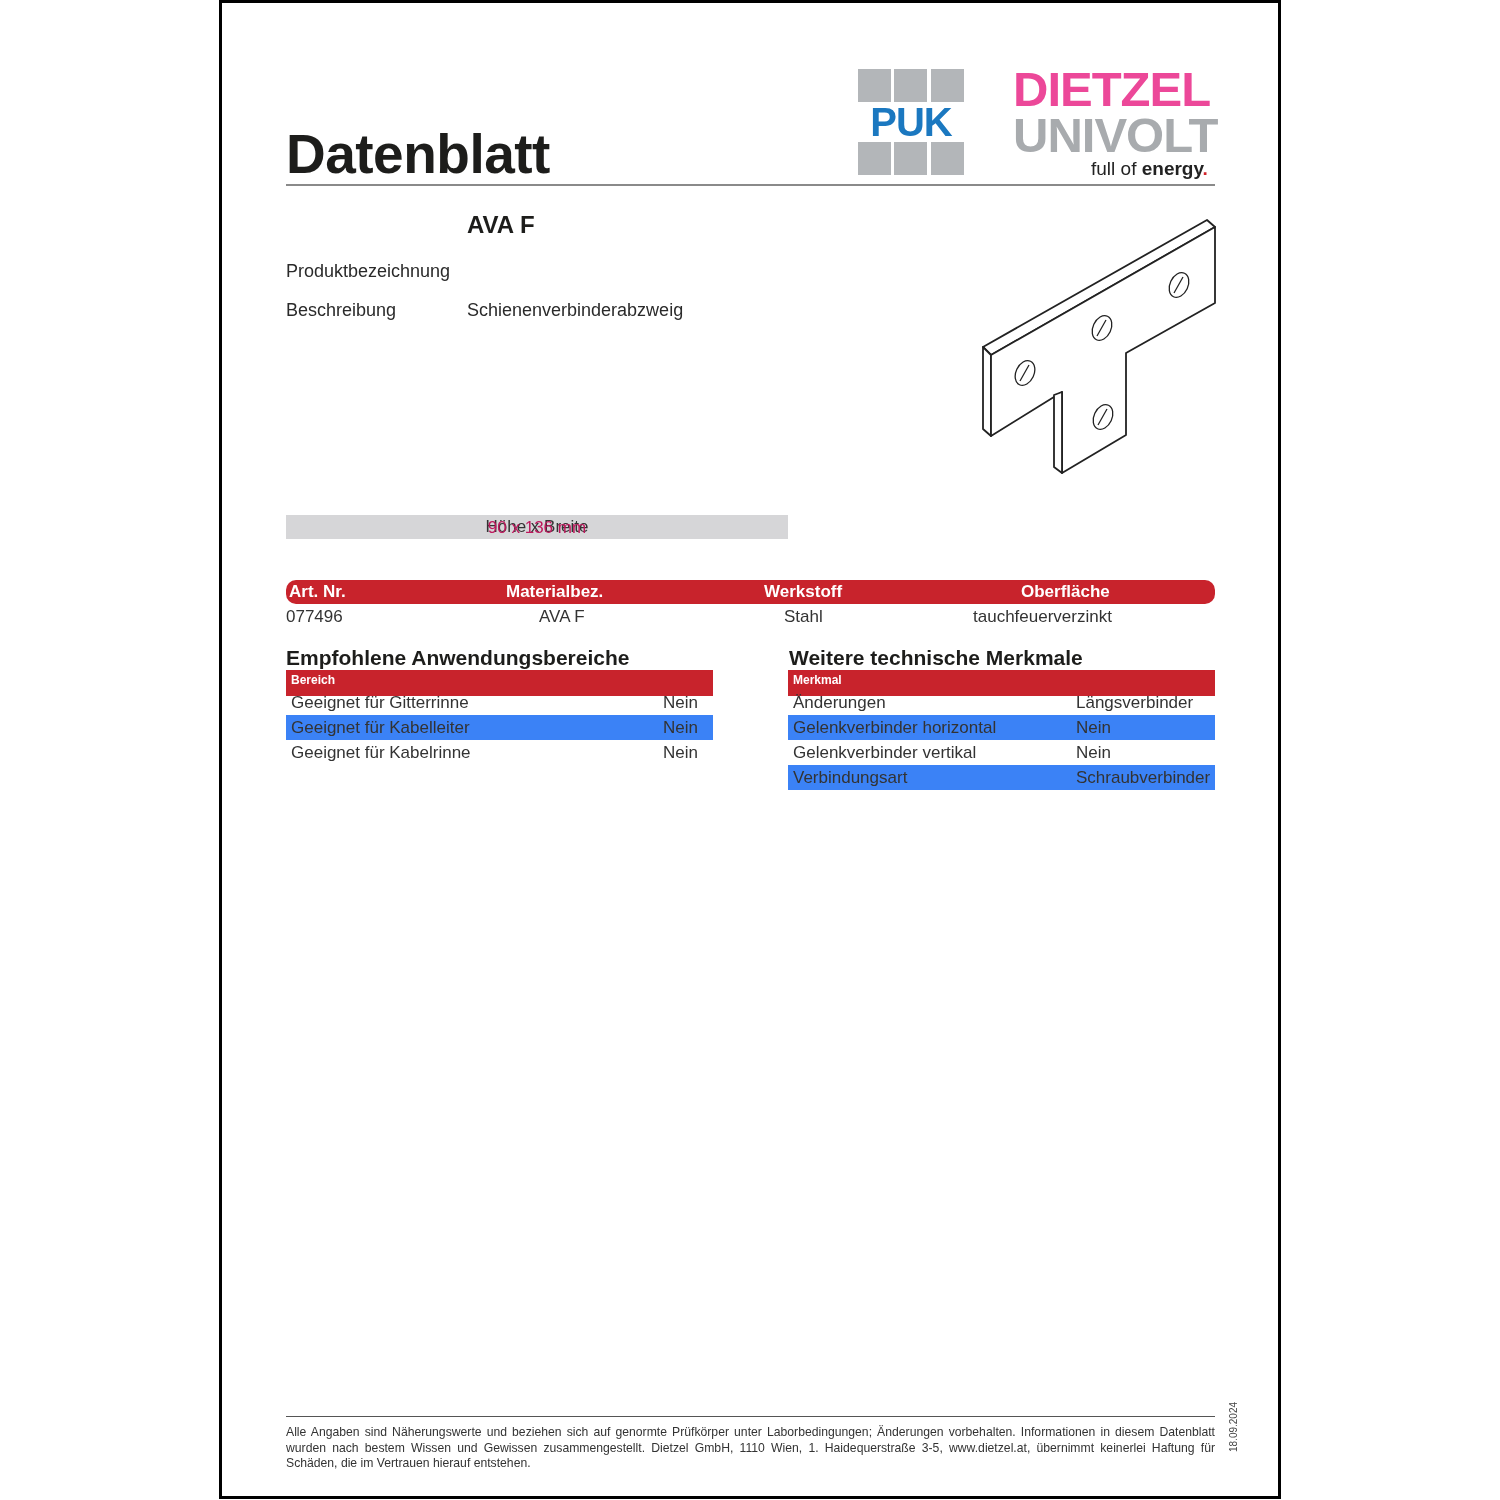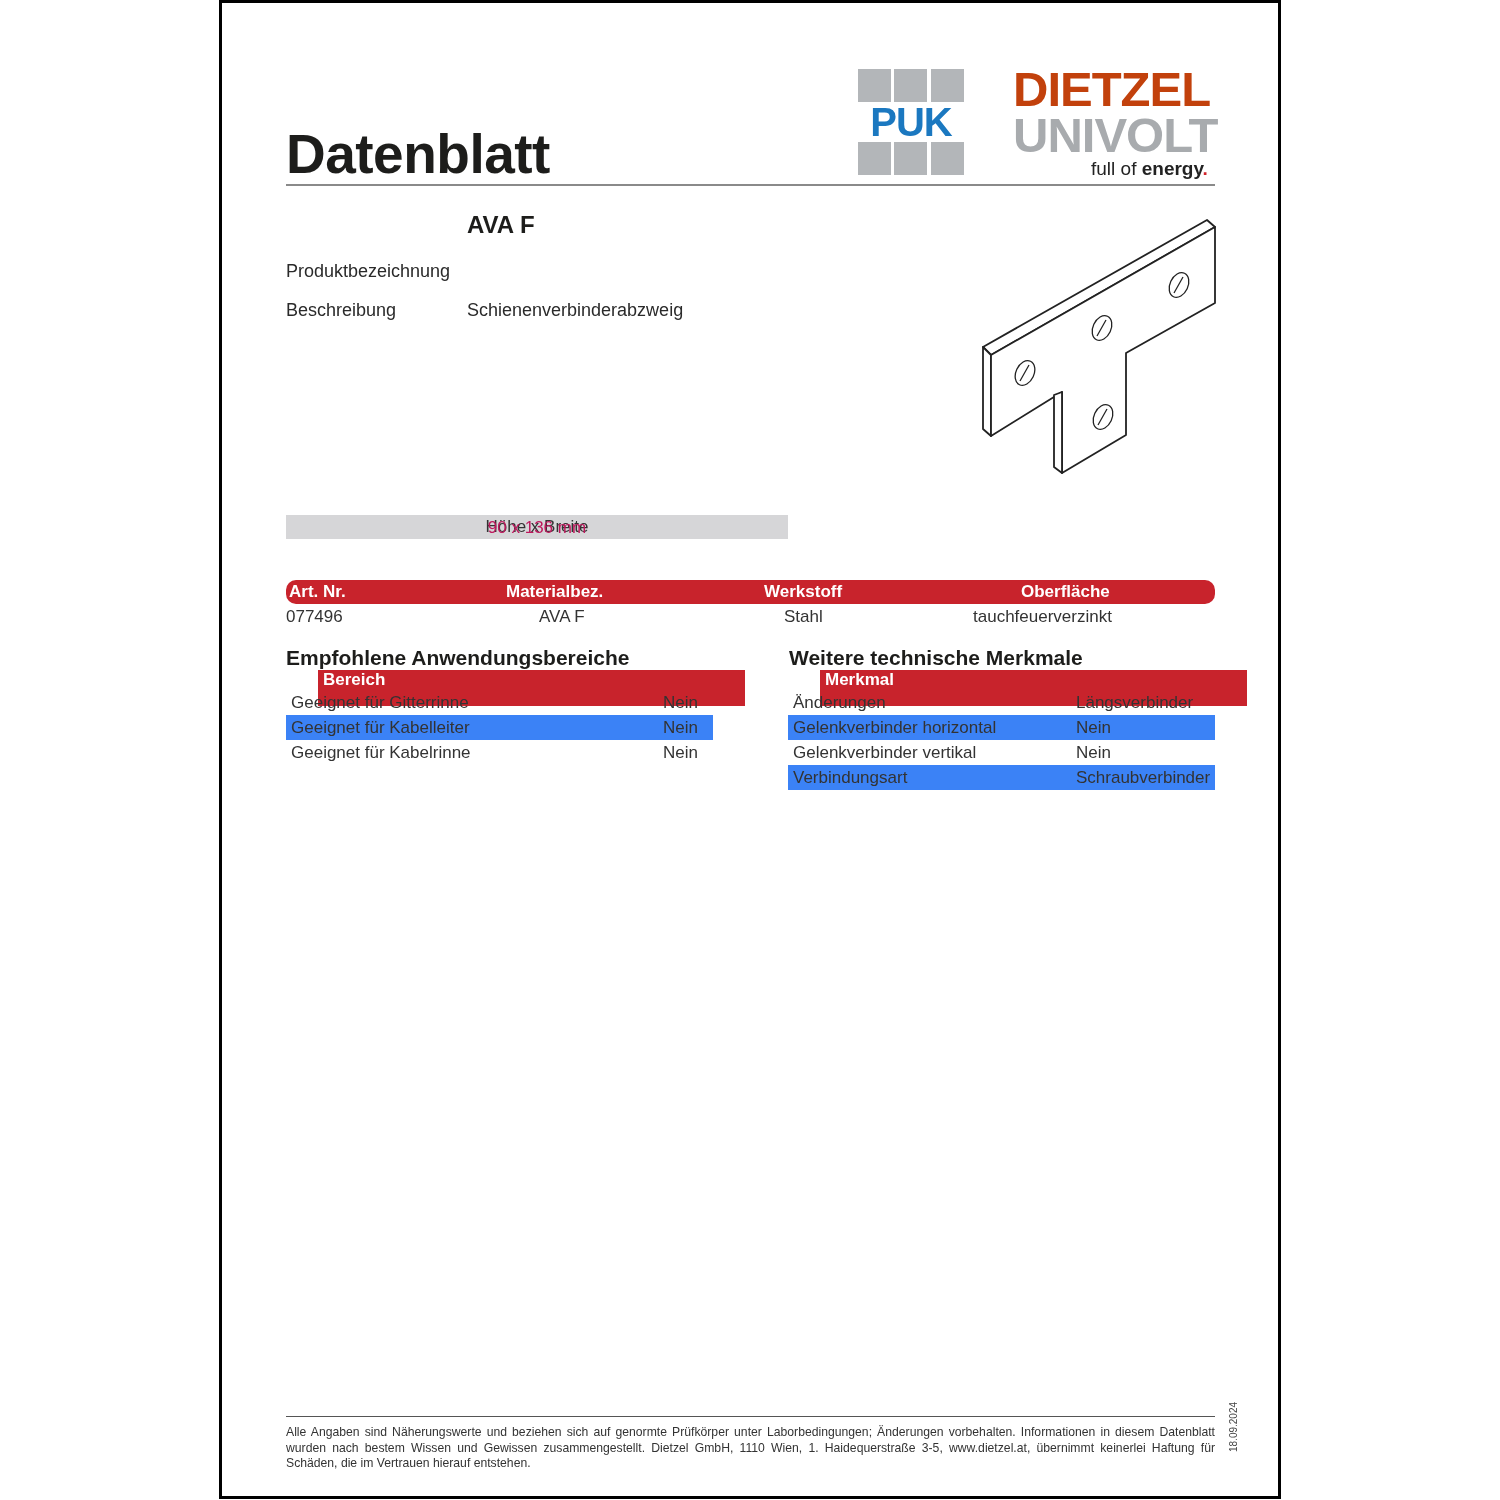--- a/index.html
+++ b/index.html
@@ -11,37 +11,37 @@
   .title { left: 286px; top: 122px; font-size: 55px; font-weight: bold; color: #1d1d1b; letter-spacing: -0.5px; }
   .rule { left: 286px; height: 2px; background: #8a8a8a; }
   .lbl { font-size: 18px; color: #2a2a2a; margin-top: 44px; }
   .prod { font-size: 24px; font-weight: bold; color: #1d1d1b; }
 
   
   .puk { left: 858px; top: 69px; width: 106px; height: 106px; }
   .puk .sq { position: absolute; width: 33px; height: 33px; background: #b3b6b9; }
   .puk .txt { position: absolute; left: 0; top: 33px; width: 106px; height: 40px; background: #fff;
               color: #1b78c0; font-weight: bold; font-size: 40px; line-height: 40px; text-align: center; letter-spacing: -1px; }
-  .dietzel { left: 1013px; top: 64px; font-size: 49px; font-weight: bold; color: #c2410c; letter-spacing: -1px; line-height: 50px; }
+  .dietzel { left: 1013px; top: 64px; font-size: 49px; font-weight: bold; color: #ec4899; letter-spacing: -1px; line-height: 50px; }
   .univolt { left: 1013px; top: 110px; font-size: 49px; font-weight: bold; color: #a8abae; letter-spacing: -1px; line-height: 50px; }
   .energy { left: 1091px; top: 158px; font-size: 19px; color: #222; }
   .energy b { font-weight: bold; }
   .energy .dot { color: #d1232a; font-weight: bold; }
 
   .dims-head { left: 286px; top: 515px; width: 502px; height: 24px; background: #d6d6d8;
                font-size: 17px; text-align: center; line-height: 24px; color: #333; }
   .dims-val { left: 286px; top: 516px; width: 502px; height: 24px; font-size: 17px; text-align: center; line-height: 24px; color: #be185d; }
 
   .redbar { background: #c8232c; color: #fff; font-weight: bold; }
   .art-head { left: 286px; top: 580px; width: 929px; height: 24px; border-radius: 10px; }
   .art-head span, .art-row span { position: absolute; top: 0; font-size: 17px; line-height: 24px; }
   .art-row { left: 286px; top: 605px; width: 929px; height: 24px; color: #333; }
 
   .sec-title { font-size: 21px; font-weight: bold; color: #1d1d1b; }
-  .tbl-head { height: 36px; font-size: 17px; line-height: 20px; padding-left: 5px; box-sizing: border-box; margin-left: 32px; }
+  .tbl-head { height: 26px; font-size: 12px; line-height: 20px; padding-left: 5px; box-sizing: border-box; }
   .tbl-row { height: 25px; font-size: 17px; line-height: 25px; color: #333; }
   .tbl-row.alt { background: #3b82f6; }
   .tbl-row span { position: absolute; top: 0; }
 
   .footer-rule { left: 286px; top: 1416px; width: 929px; height: 1px; background: #555; }
   .footer { left: 286px; top: 1425px; width: 929px; font-size: 12.2px; line-height: 15.6px; color: #333; text-align: justify; }
   .datestamp { left: 1228px; top: 1452px; font-size: 10px; color: #444; transform: rotate(-90deg); transform-origin: left top; white-space: nowrap; }
 </style>
 </head>
 <body>

